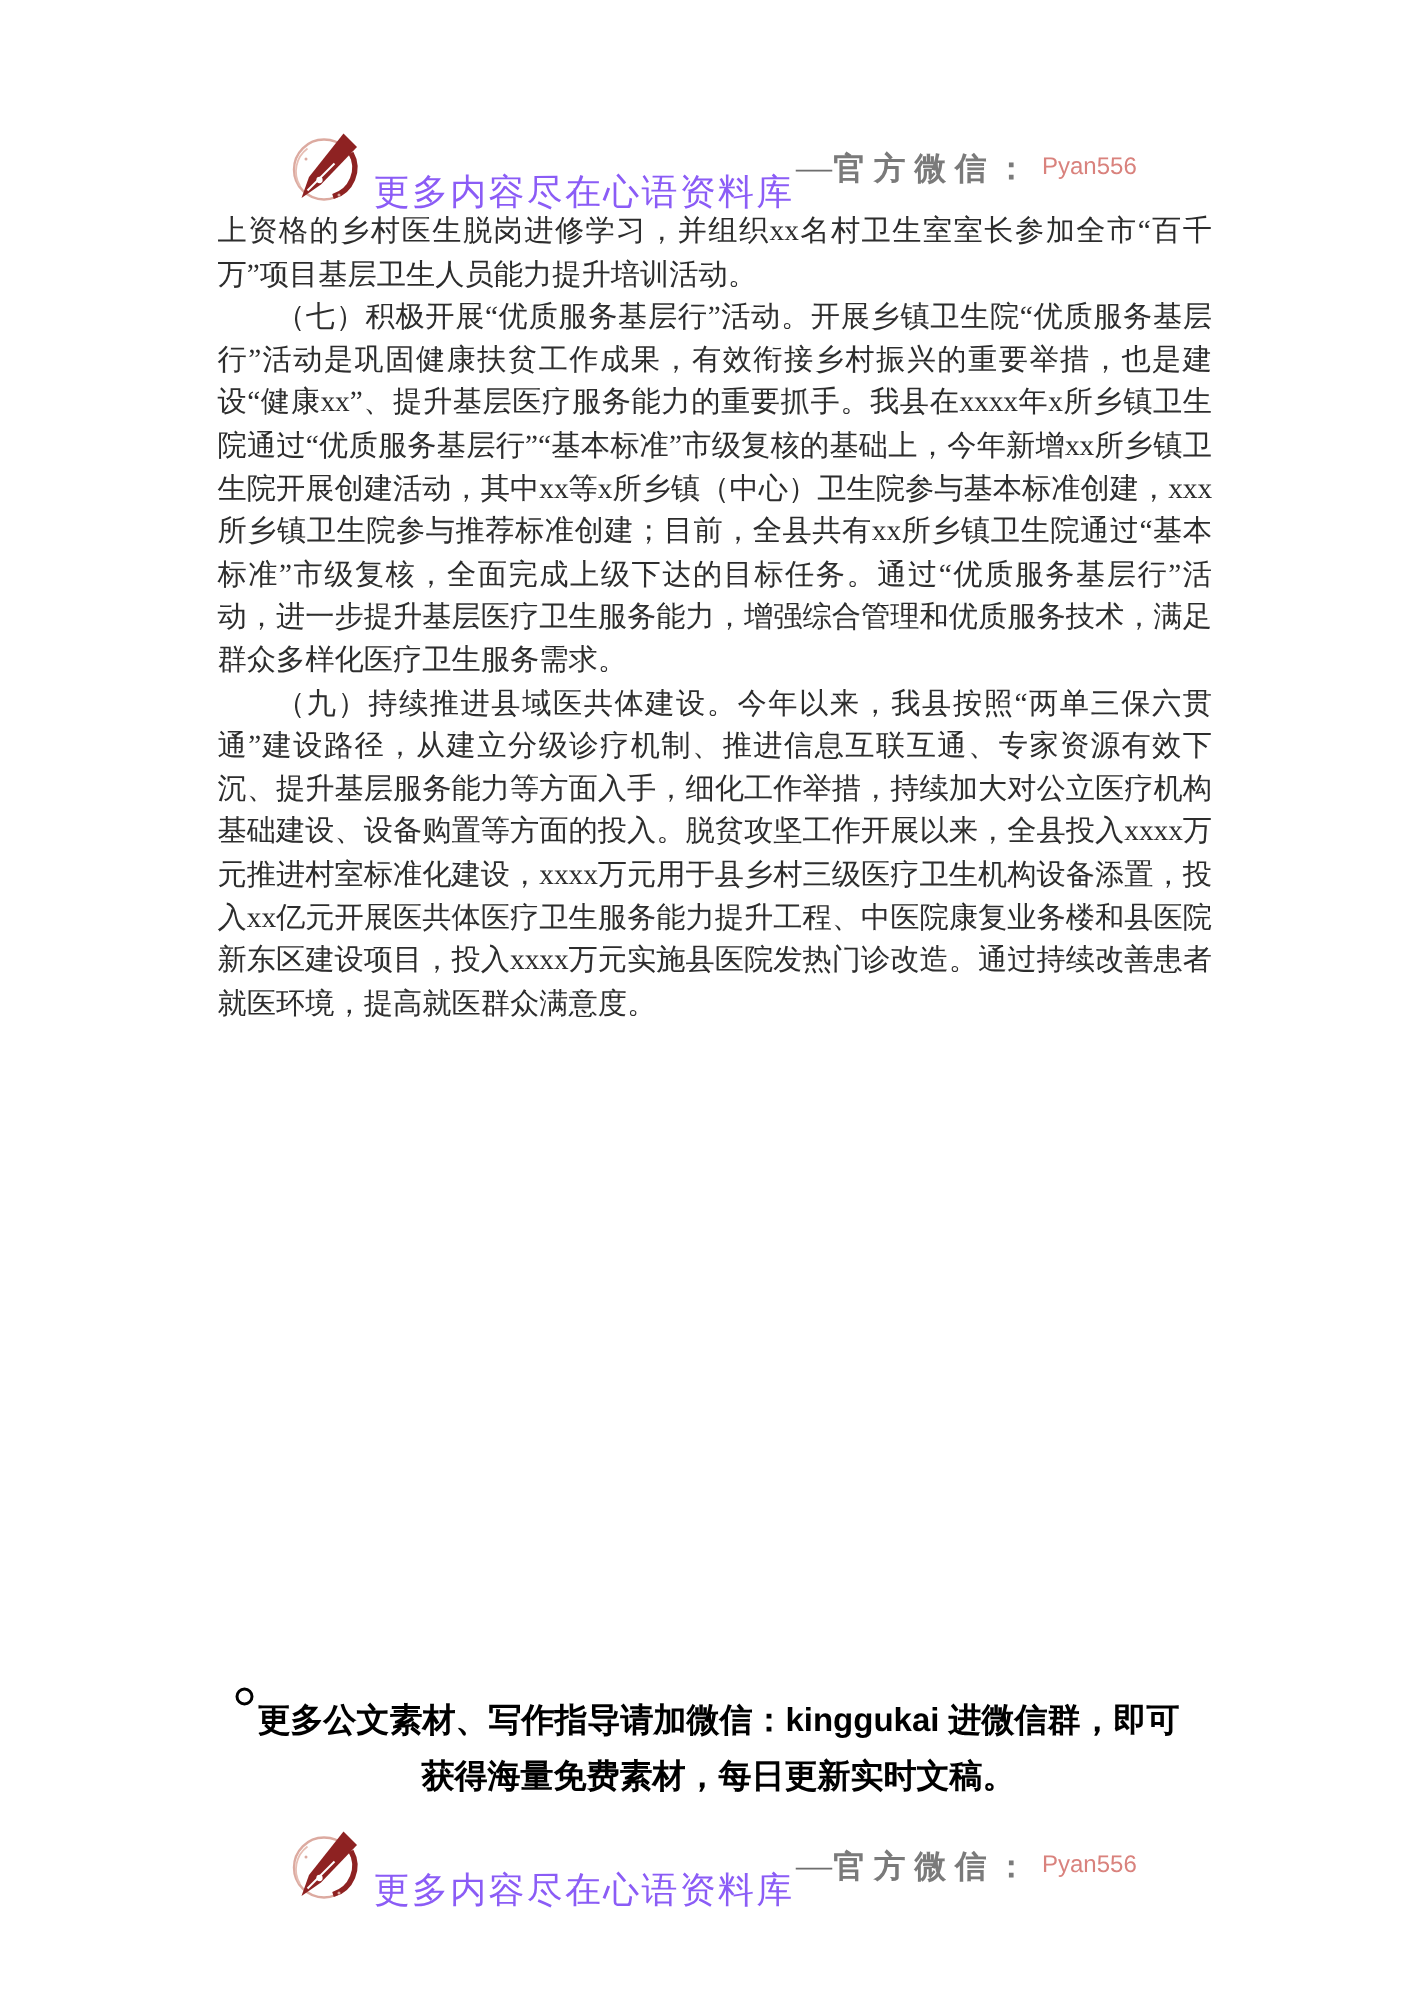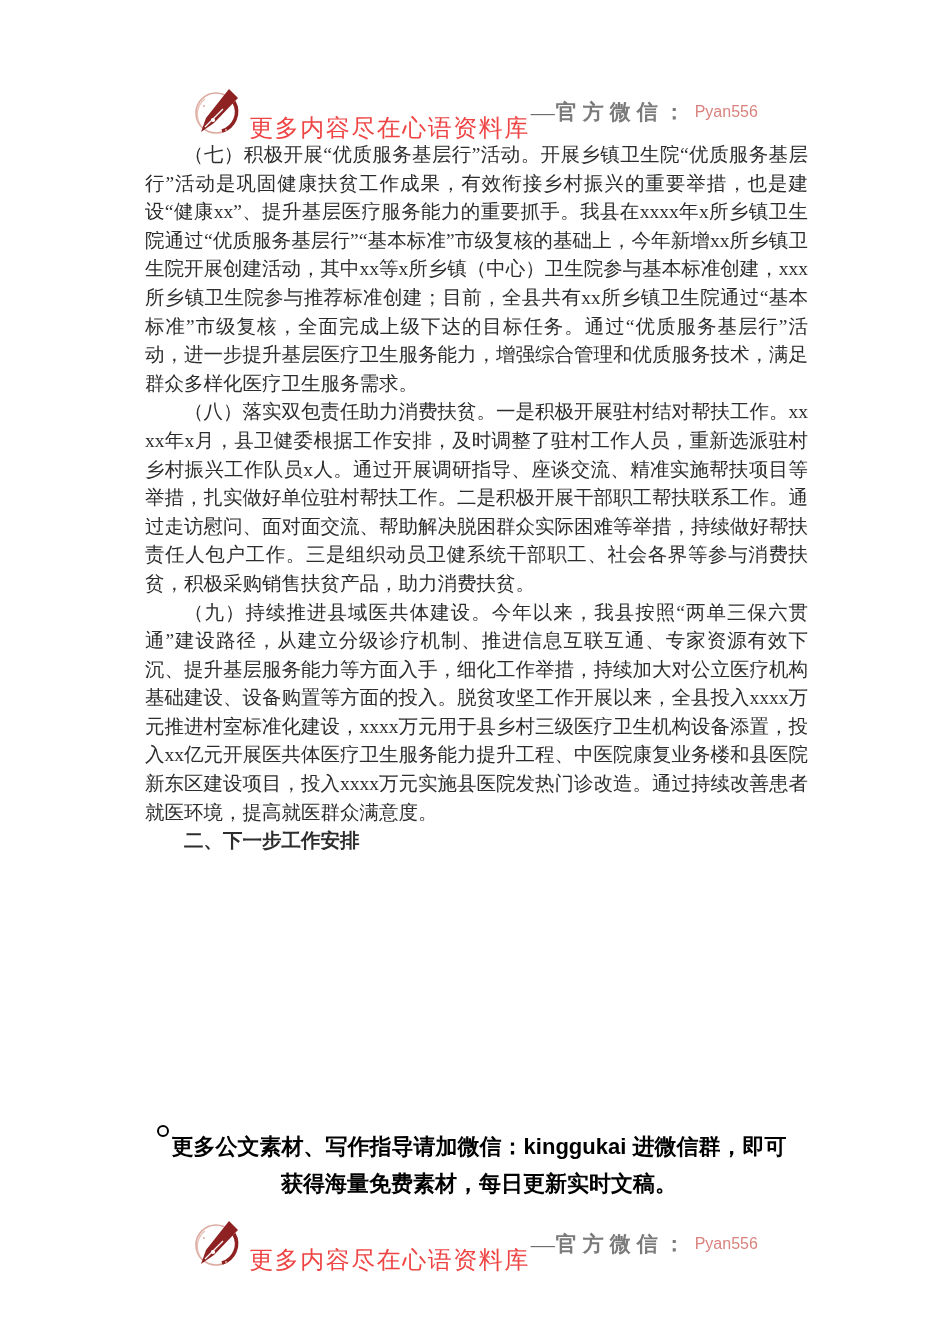--- a/index.html
+++ b/index.html
@@ -20,21 +20,21 @@
     display: flex;
     justify-content: center;
     align-items: center;
     white-space: nowrap;
   }
   .watermark.header { top: 80px; }
   .watermark.footer { top: 1212px; }
   .wm-logo { margin-right: 7px; display: inline-block; }
   .wm-logo svg { display: block; }
   .wm-brand {
-    color: #ef4444;
+    color: #8b5cf6;
     font-size: 24px;
     letter-spacing: 1.5px;
     margin-top: 32px;
   }
   .wm-sep { color: #6e6e6e; font-size: 24px; margin: 0 1px; }
   .wm-label {
     color: #7a7a7a;
     font-size: 21px;
     letter-spacing: 6px;
     font-weight: bold;
@@ -104,28 +104,27 @@
         <circle cx="34" cy="44" r="1" fill="#dcaaa0"></circle>
       </svg>
     </span>
     <span class="wm-brand">更多内容尽在心语资料库</span>
     <span class="wm-sep">—</span>
     <span class="wm-label">官方微信：</span>
     <span class="wm-id">Pyan556</span>
   </div>
 
   <div class="content">
+    <p class="para no-indent"><span class="lead"></span><span>上资格的乡村医生脱岗进修学习，并组织xx名村卫生室室长参加全市“百千万”项目基层卫生人员能力提升培训活动。</span></p>
 
     <p class="para"><span class="lead">（七）积极开展“优质服务基层行”活动。</span><span>开展乡镇卫生院“优质服务基层行”活动是巩固健康扶贫工作成果，有效衔接乡村振兴的重要举措，也是建设“健康xx”、提升基层医疗服务能力的重要抓手。我县在xxxx年x所乡镇卫生院通过“优质服务基层行”“基本标准”市级复核的基础上，今年新增xx所乡镇卫生院开展创建活动，其中xx等x所乡镇（中心）卫生院参与基本标准创建，xxx所乡镇卫生院参与推荐标准创建；目前，全县共有xx所乡镇卫生院通过“基本标准”市级复核，全面完成上级下达的目标任务。通过“优质服务基层行”活动，进一步提升基层医疗卫生服务能力，增强综合管理和优质服务技术，满足群众多样化医疗卫生服务需求。</span></p>
 
-    <p class="para"><span class="lead">（八）落实双包责任助力消费扶贫。</span><span>一是积极开展驻村结对帮扶工作。xxxx年x月，县卫健委根据工作安排，及时调整了驻村工作人员，重新选派驻村乡村振兴工作队员x人。通过开展调研指导、座谈交流、精准实施帮扶项目等举措，扎实做好单位驻村帮扶工作。二是积极开展干部职工帮扶联系工作。通过走访慰问、面对面交流、帮助解决脱困群众实际困难等举措，持续做好帮扶责任人包户工作。三是组织动员卫健系统干部职工、社会各界等参与消费扶贫，积极采购销售扶贫产品，助力消费扶贫。</span></p>
 
     <p class="para"><span class="lead">（九）持续推进县域医共体建设。</span><span>今年以来，我县按照“两单三保六贯通”建设路径，从建立分级诊疗机制、推进信息互联互通、专家资源有效下沉、提升基层服务能力等方面入手，细化工作举措，持续加大对公立医疗机构基础建设、设备购置等方面的投入。脱贫攻坚工作开展以来，全县投入xxxx万元推进村室标准化建设，xxxx万元用于县乡村三级医疗卫生机构设备添置，投入xx亿元开展医共体医疗卫生服务能力提升工程、中医院康复业务楼和县医院新东区建设项目，投入xxxx万元实施县医院发热门诊改造。通过持续改善患者就医环境，提高就医群众满意度。</span></p>
 
-    <p class="heading">二、下一步工作安排</p>
 
 
 
   </div>
 
   <div class="promo">
     <span class="ring-artifact"></span>
     <div>更多公文素材、写作指导请加微信：kinggukai 进微信群，即可</div>
     <div>获得海量免费素材，每日更新实时文稿。</div>
   </div>

